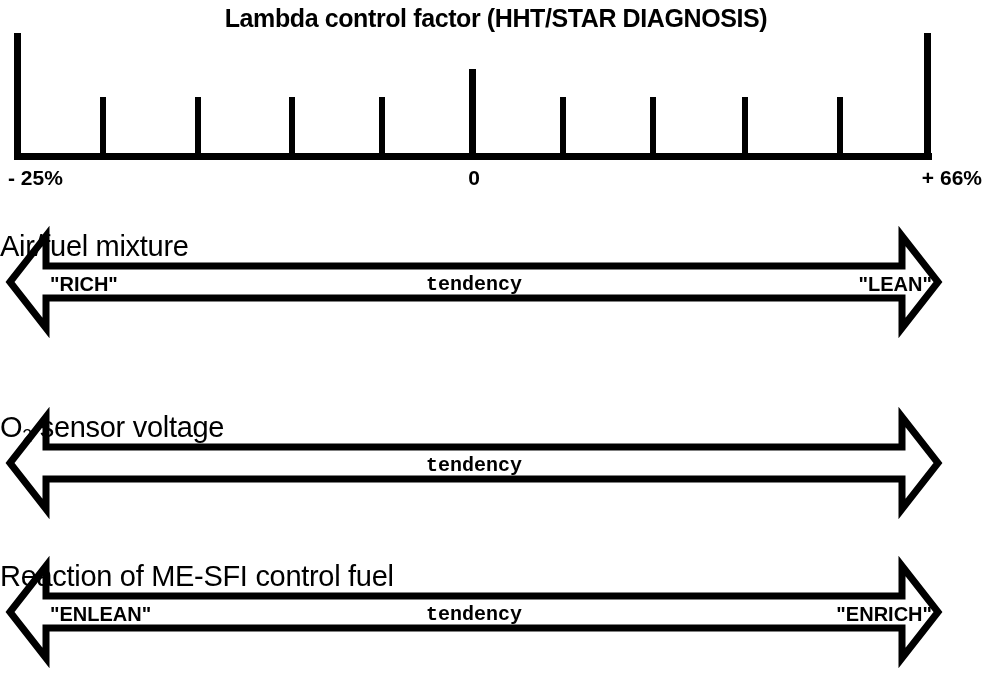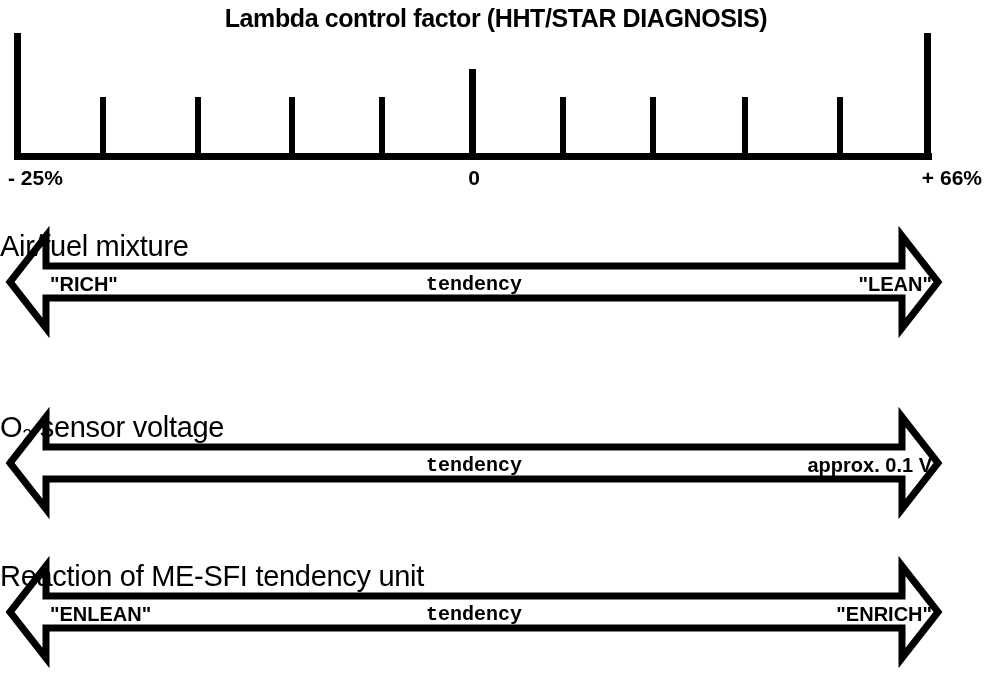--- a/index.html
+++ b/index.html
@@ -143,26 +143,25 @@
     <div class="band-center">tendency</div>
     <div class="band-end right">"LEAN"</div>
   </div>
 
   <div class="band band-2">
     <svg class="band-svg" viewBox="0 0 992 115" preserveAspectRatio="none">
       <polygon points="10,54 46,8 46,38 902,38 902,8 938,54 902,100 902,70 46,70 46,100" fill="#ffffff" stroke="#000000" stroke-width="7" stroke-linejoin="miter"></polygon>
     </svg>
     <div class="band-title"><span>O</span><sub>2</sub><span> sensor voltage</span></div>
     <div class="band-center">tendency</div>
-    <div class="band-end right">approx. 0.1 V</div>
   </div>
 
   <div class="band band-3">
     <svg class="band-svg" viewBox="0 0 992 115" preserveAspectRatio="none">
       <polygon points="10,54 46,8 46,38 902,38 902,8 938,54 902,100 902,70 46,70 46,100" fill="#ffffff" stroke="#000000" stroke-width="7" stroke-linejoin="miter"></polygon>
     </svg>
-    <div class="band-title">Reaction of ME-SFI tendency unit</div>
+    <div class="band-title">Reaction of ME-SFI control fuel</div>
     <div class="band-end left">"ENLEAN"</div>
     <div class="band-center">tendency</div>
     <div class="band-end right">"ENRICH"</div>
   </div>
 
 </div>
 
 </body></html>

